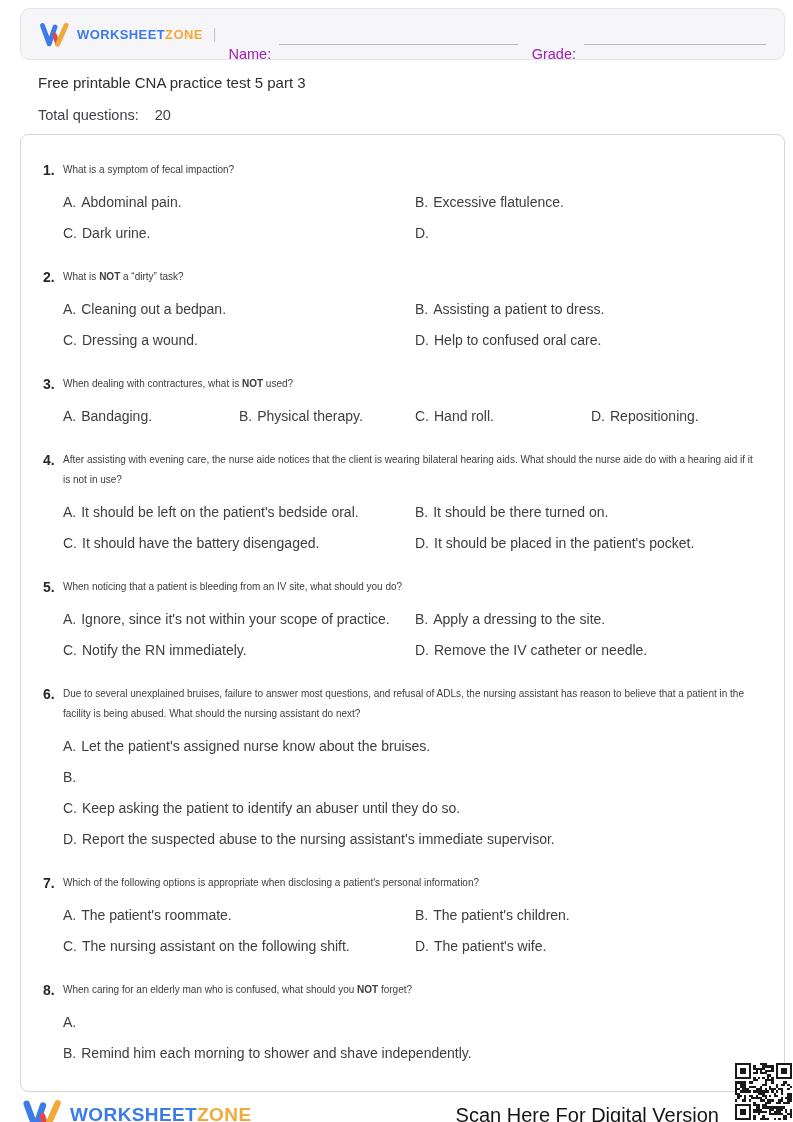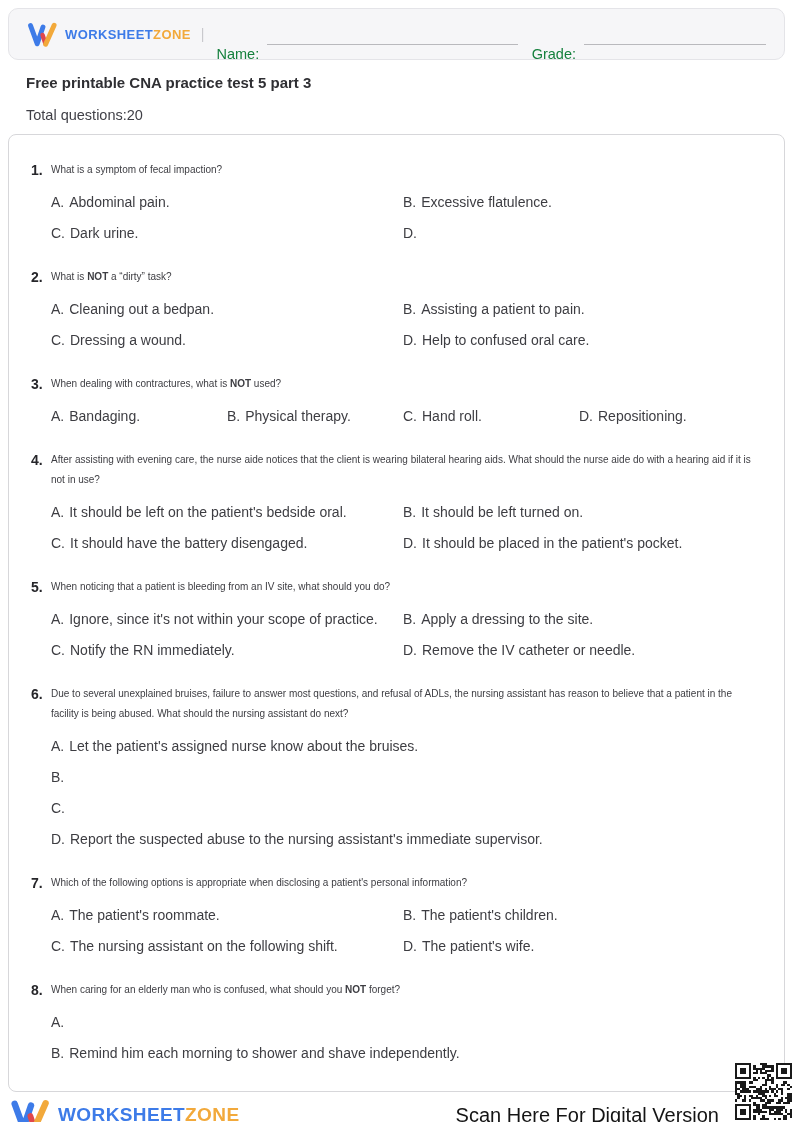--- a/index.html
+++ b/index.html
@@ -1,36 +1,36 @@
 <!DOCTYPE html>
 <html><head>
 <meta charset="utf-8">
 <style>
   html,body{margin:0;padding:0;background:#ffffff;}
   body{width:793px;height:1122px;font-family:"Liberation Sans",sans-serif;}
-  .page{position:relative;width:793px;height:1122px;box-sizing:border-box;padding:8px 8px 0 8px;overflow:hidden;background:#fff;}
+  .page{position:relative;width:793px;height:1122px;box-sizing:border-box;padding:8px 8px 0 20px;overflow:hidden;background:#fff;}
 
   
   .header-chip{height:52px;background:#f6f6f8;border:1px solid #e4e4e8;border-radius:10px;
     display:flex;align-items:center;box-sizing:border-box;padding:0 18px;}
   .logo{display:flex;align-items:center;gap:6px;}
   .brand{font-weight:bold;letter-spacing:.4px;white-space:nowrap;}
   .brand .b1{color:#3d7be8;}
   .brand .b2{color:#f2a93b;}
   .header-chip .brand{font-size:13px;}
   .hdr-divider{color:#c9c9cd;margin:0 12px 0 10px;font-size:14px;}
-  .fill-label{color:#15803d;font-size:14.5px;white-space:nowrap;margin-top:40px;}
+  .fill-label{color:#a21caf;font-size:14.5px;white-space:nowrap;margin-top:40px;}
   .write-line{border-bottom:1px solid #b9b9bd;height:16px;align-self:flex-end;margin-bottom:14px;}
   .name-line{flex:1;margin-left:8px;margin-right:14px;}
   .grade-line{width:182px;margin-left:8px;}
 
   
-  .title{margin:14px 0 16px 18px;font-weight:bold;font-size:15px;color:#2f2f33;}
+  .title{margin:14px 0 16px 18px;font-weight:normal;font-size:15px;color:#2f2f33;}
   .total-row{margin:7px 0 0 18px;font-size:14.5px;color:#3f3f46;}
-  .total-row .val{}
+  .total-row .val{margin-left:16px;}
 
   
   .content-box{margin-top:11px;height:958px;border:1px solid #d7d7da;border-radius:8px;
     box-sizing:border-box;padding:25px 28px 0 22px;background:#fff;}
   .question{margin-top:24px;}
   .question:first-child{margin-top:0;}
   .q-row{display:grid;grid-template-columns:20px 1fr;}
   .q-number{font-weight:bold;color:#26262a;font-size:14px;line-height:20px;}
   .q-text{font-size:10px;color:#3d3d42;line-height:20px;}
   .q-text .b{font-weight:bold;}
@@ -101,21 +101,21 @@
           <div class="q-number">2.</div>
           <div class="q-text"><span>What is </span><span class="b">NOT</span><span> a “dirty” task?</span></div>
         </div>
         <div class="opts opts-2">
           <div class="opt">
             <span>A.</span>
             <span>Cleaning out a bedpan.</span>
           </div>
           <div class="opt">
             <span>B.</span>
-            <span>Assisting a patient to pain.</span>
+            <span>Assisting a patient to dress.</span>
           </div>
           <div class="opt">
             <span>C.</span>
             <span>Dressing a wound.</span>
           </div>
           <div class="opt">
             <span>D.</span>
             <span>Help to confused oral care.</span>
           </div>
         </div>
@@ -149,21 +149,21 @@
           <div class="q-number">4.</div>
           <div class="q-text"><span>After assisting with evening care, the nurse aide notices that the client is wearing bilateral hearing aids. What should the nurse aide do with a hearing aid if it is not in use?</span></div>
         </div>
         <div class="opts opts-2">
           <div class="opt">
             <span>A.</span>
             <span>It should be left on the patient's bedside oral.</span>
           </div>
           <div class="opt">
             <span>B.</span>
-            <span>It should be left turned on.</span>
+            <span>It should be there turned on.</span>
           </div>
           <div class="opt">
             <span>C.</span>
             <span>It should have the battery disengaged.</span>
           </div>
           <div class="opt">
             <span>D.</span>
             <span>It should be placed in the patient's pocket.</span>
           </div>
         </div>
@@ -200,20 +200,21 @@
         <div class="opts opts-1">
           <div class="opt">
             <span>A.</span>
             <span>Let the patient's assigned nurse know about the bruises.</span>
           </div>
           <div class="opt">
             <span>B.</span>
           </div>
           <div class="opt">
             <span>C.</span>
+            <span>Keep asking the patient to identify an abuser until they do so.</span>
           </div>
           <div class="opt">
             <span>D.</span>
             <span>Report the suspected abuse to the nursing assistant's immediate supervisor.</span>
           </div>
         </div>
       </div>
       <div class="question">
         <div class="q-row">
           <div class="q-number">7.</div>

